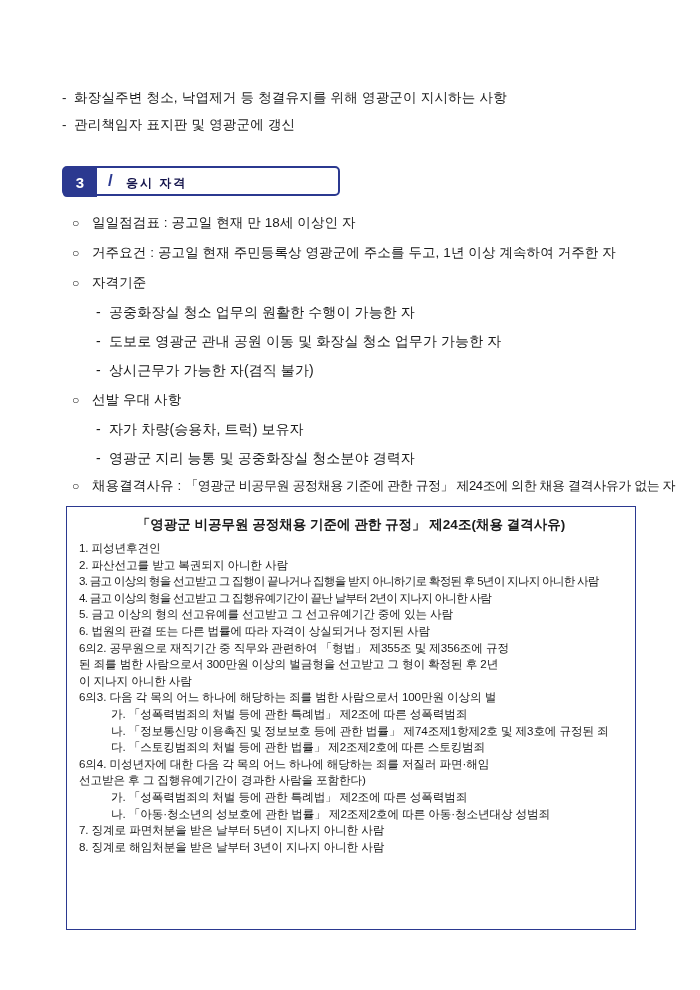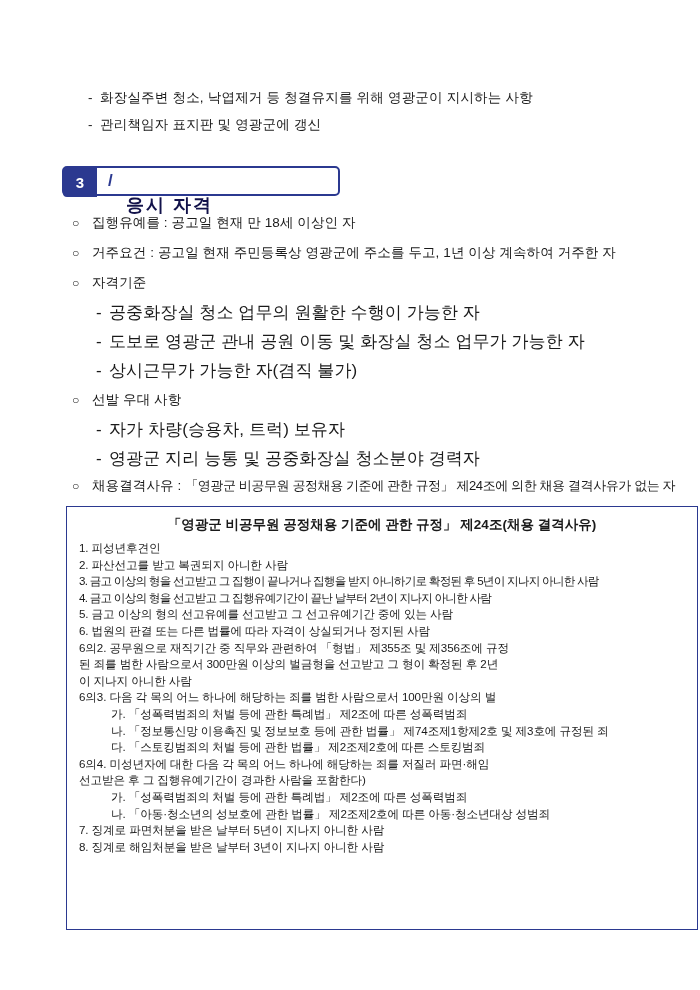--- a/index.html
+++ b/index.html
@@ -19,21 +19,21 @@
     position: relative;
     width: 700px;
     height: 990px;
     padding: 0;
     box-sizing: border-box;
   }
 
   
   .top-lines {
     position: absolute;
-    left: 88px;
+    left: 62px;
     top: 84px;
     width: 600px;
   }
   .dash-line {
     font-size: 13.5px;
     line-height: 27px;
     letter-spacing: 0.2px;
     white-space: nowrap;
   }
   .dash-line .dash {
@@ -77,25 +77,24 @@
     color: #2b3990;
     font-weight: bold;
   }
   .section-head .title {
     position: absolute;
     left: 62px;
     top: 0;
     height: 30px;
     display: flex;
     align-items: center;
-    font-size: 18px;
+    font-size: 12px;
     font-weight: bold;
     color: #12124a;
     letter-spacing: 2px;
-    margin-top: 22px;
   }
 
   
   .body-list {
     position: absolute;
     left: 72px;
     top: 208px;
     width: 612px;
   }
   .circ-item {
@@ -103,21 +102,21 @@
     line-height: 30px;
     white-space: nowrap;
     letter-spacing: 0.1px;
   }
   .circ-item .mark {
     display: inline-block;
     width: 20px;
     font-size: 12px;
   }
   .sub-item {
-    font-size: 17px;
+    font-size: 14px;
     line-height: 29px;
     white-space: nowrap;
     padding-left: 24px;
     letter-spacing: 0.1px;
   }
   .sub-item .dash {
     display: inline-block;
     width: 13px;
   }
   .circ-item.tight {
@@ -126,21 +125,21 @@
   .small-tail {
     font-size: 13px;
     letter-spacing: -0.4px;
   }
 
   
   .reg-box {
     position: absolute;
     left: 66px;
     top: 506px;
-    width: 632px;
+    width: 570px;
     height: 424px;
     border: 1px solid #2b3990;
     background: #ffffff;
     box-sizing: border-box;
   }
   .reg-box .reg-title {
     text-align: center;
     font-size: 13.5px;
     font-weight: bold;
     margin-top: 9px;
@@ -186,21 +185,21 @@
 
   <div class="section-head">
     <div class="num">3</div>
     <div class="slash">/</div>
     <div class="title">응시 자격</div>
   </div>
 
   <div class="body-list">
 
     <div class="circ-item">
-      <span class="mark">○</span><span>집행유예를 : 공고일 현재 만 18세 이상인 자</span>
+      <span class="mark">○</span><span>일일점검표 : 공고일 현재 만 18세 이상인 자</span>
     </div>
 
     <div class="circ-item">
       <span class="mark">○</span><span>거주요건 : 공고일 현재 주민등록상 영광군에 주소를 두고, 1년 이상 계속하여 거주한 자</span>
     </div>
 
     <div class="circ-item">
       <span class="mark">○</span><span>자격기준</span>
     </div>
     <div class="sub-item">

